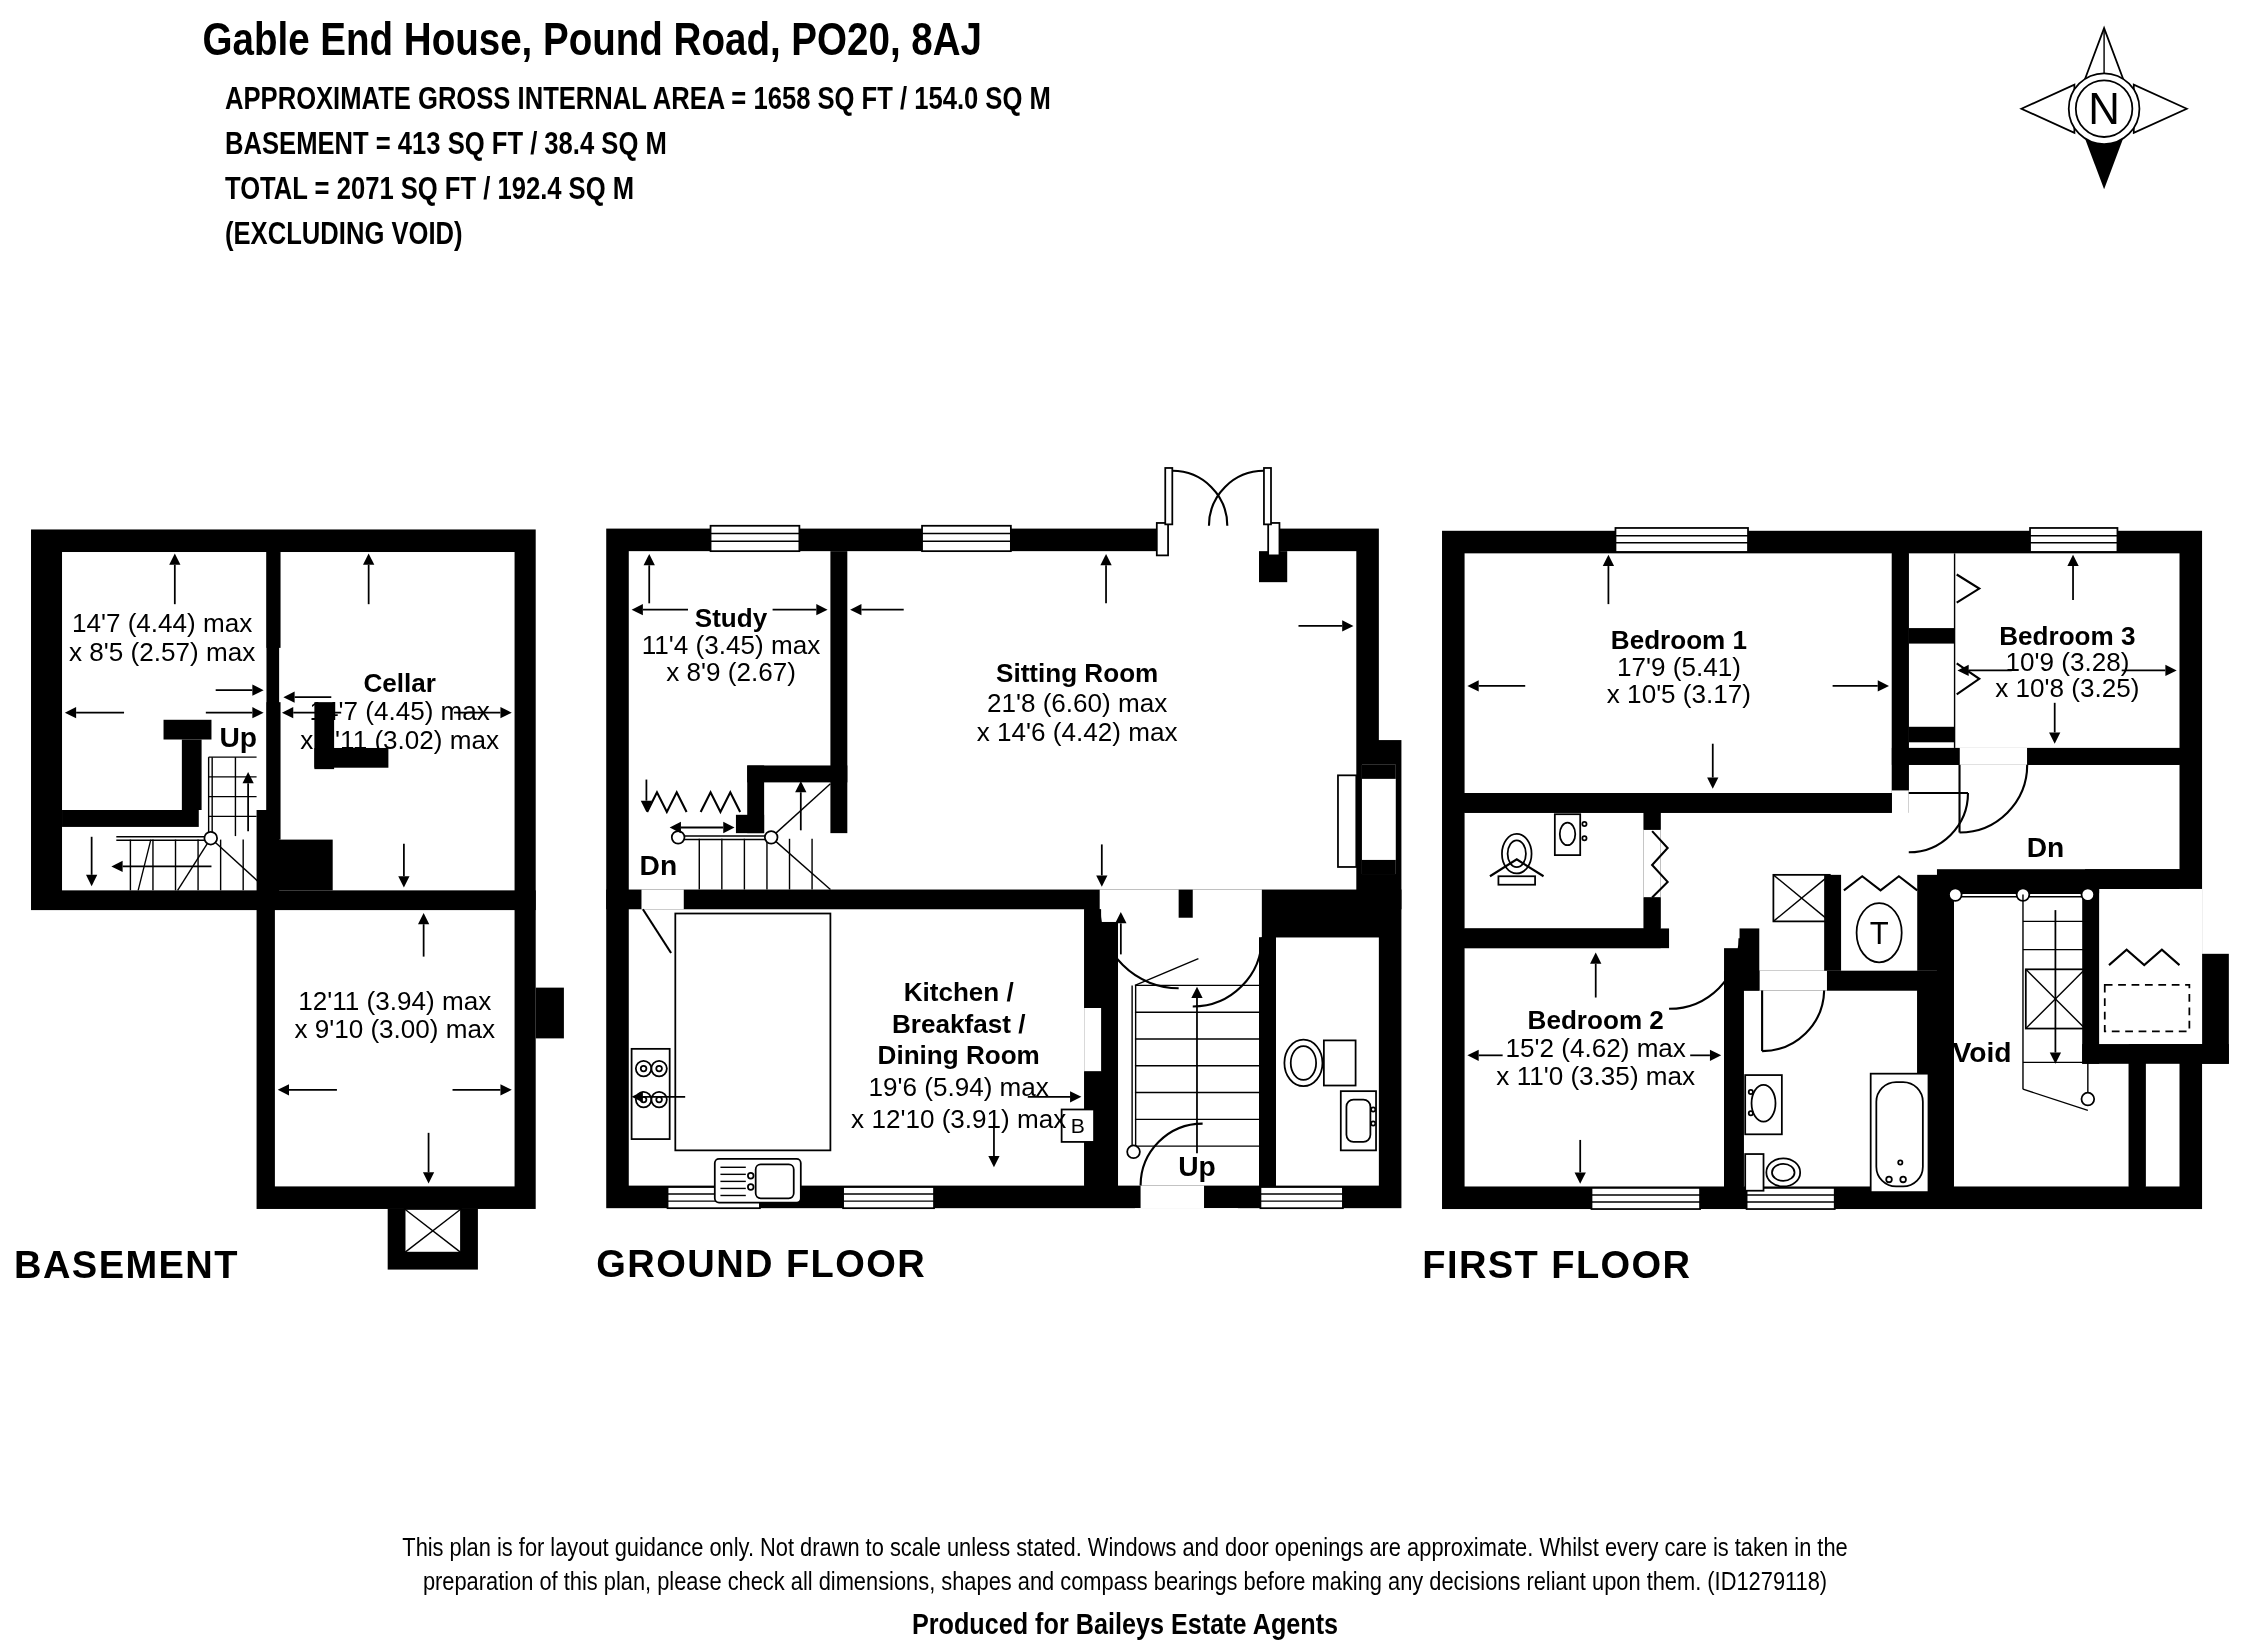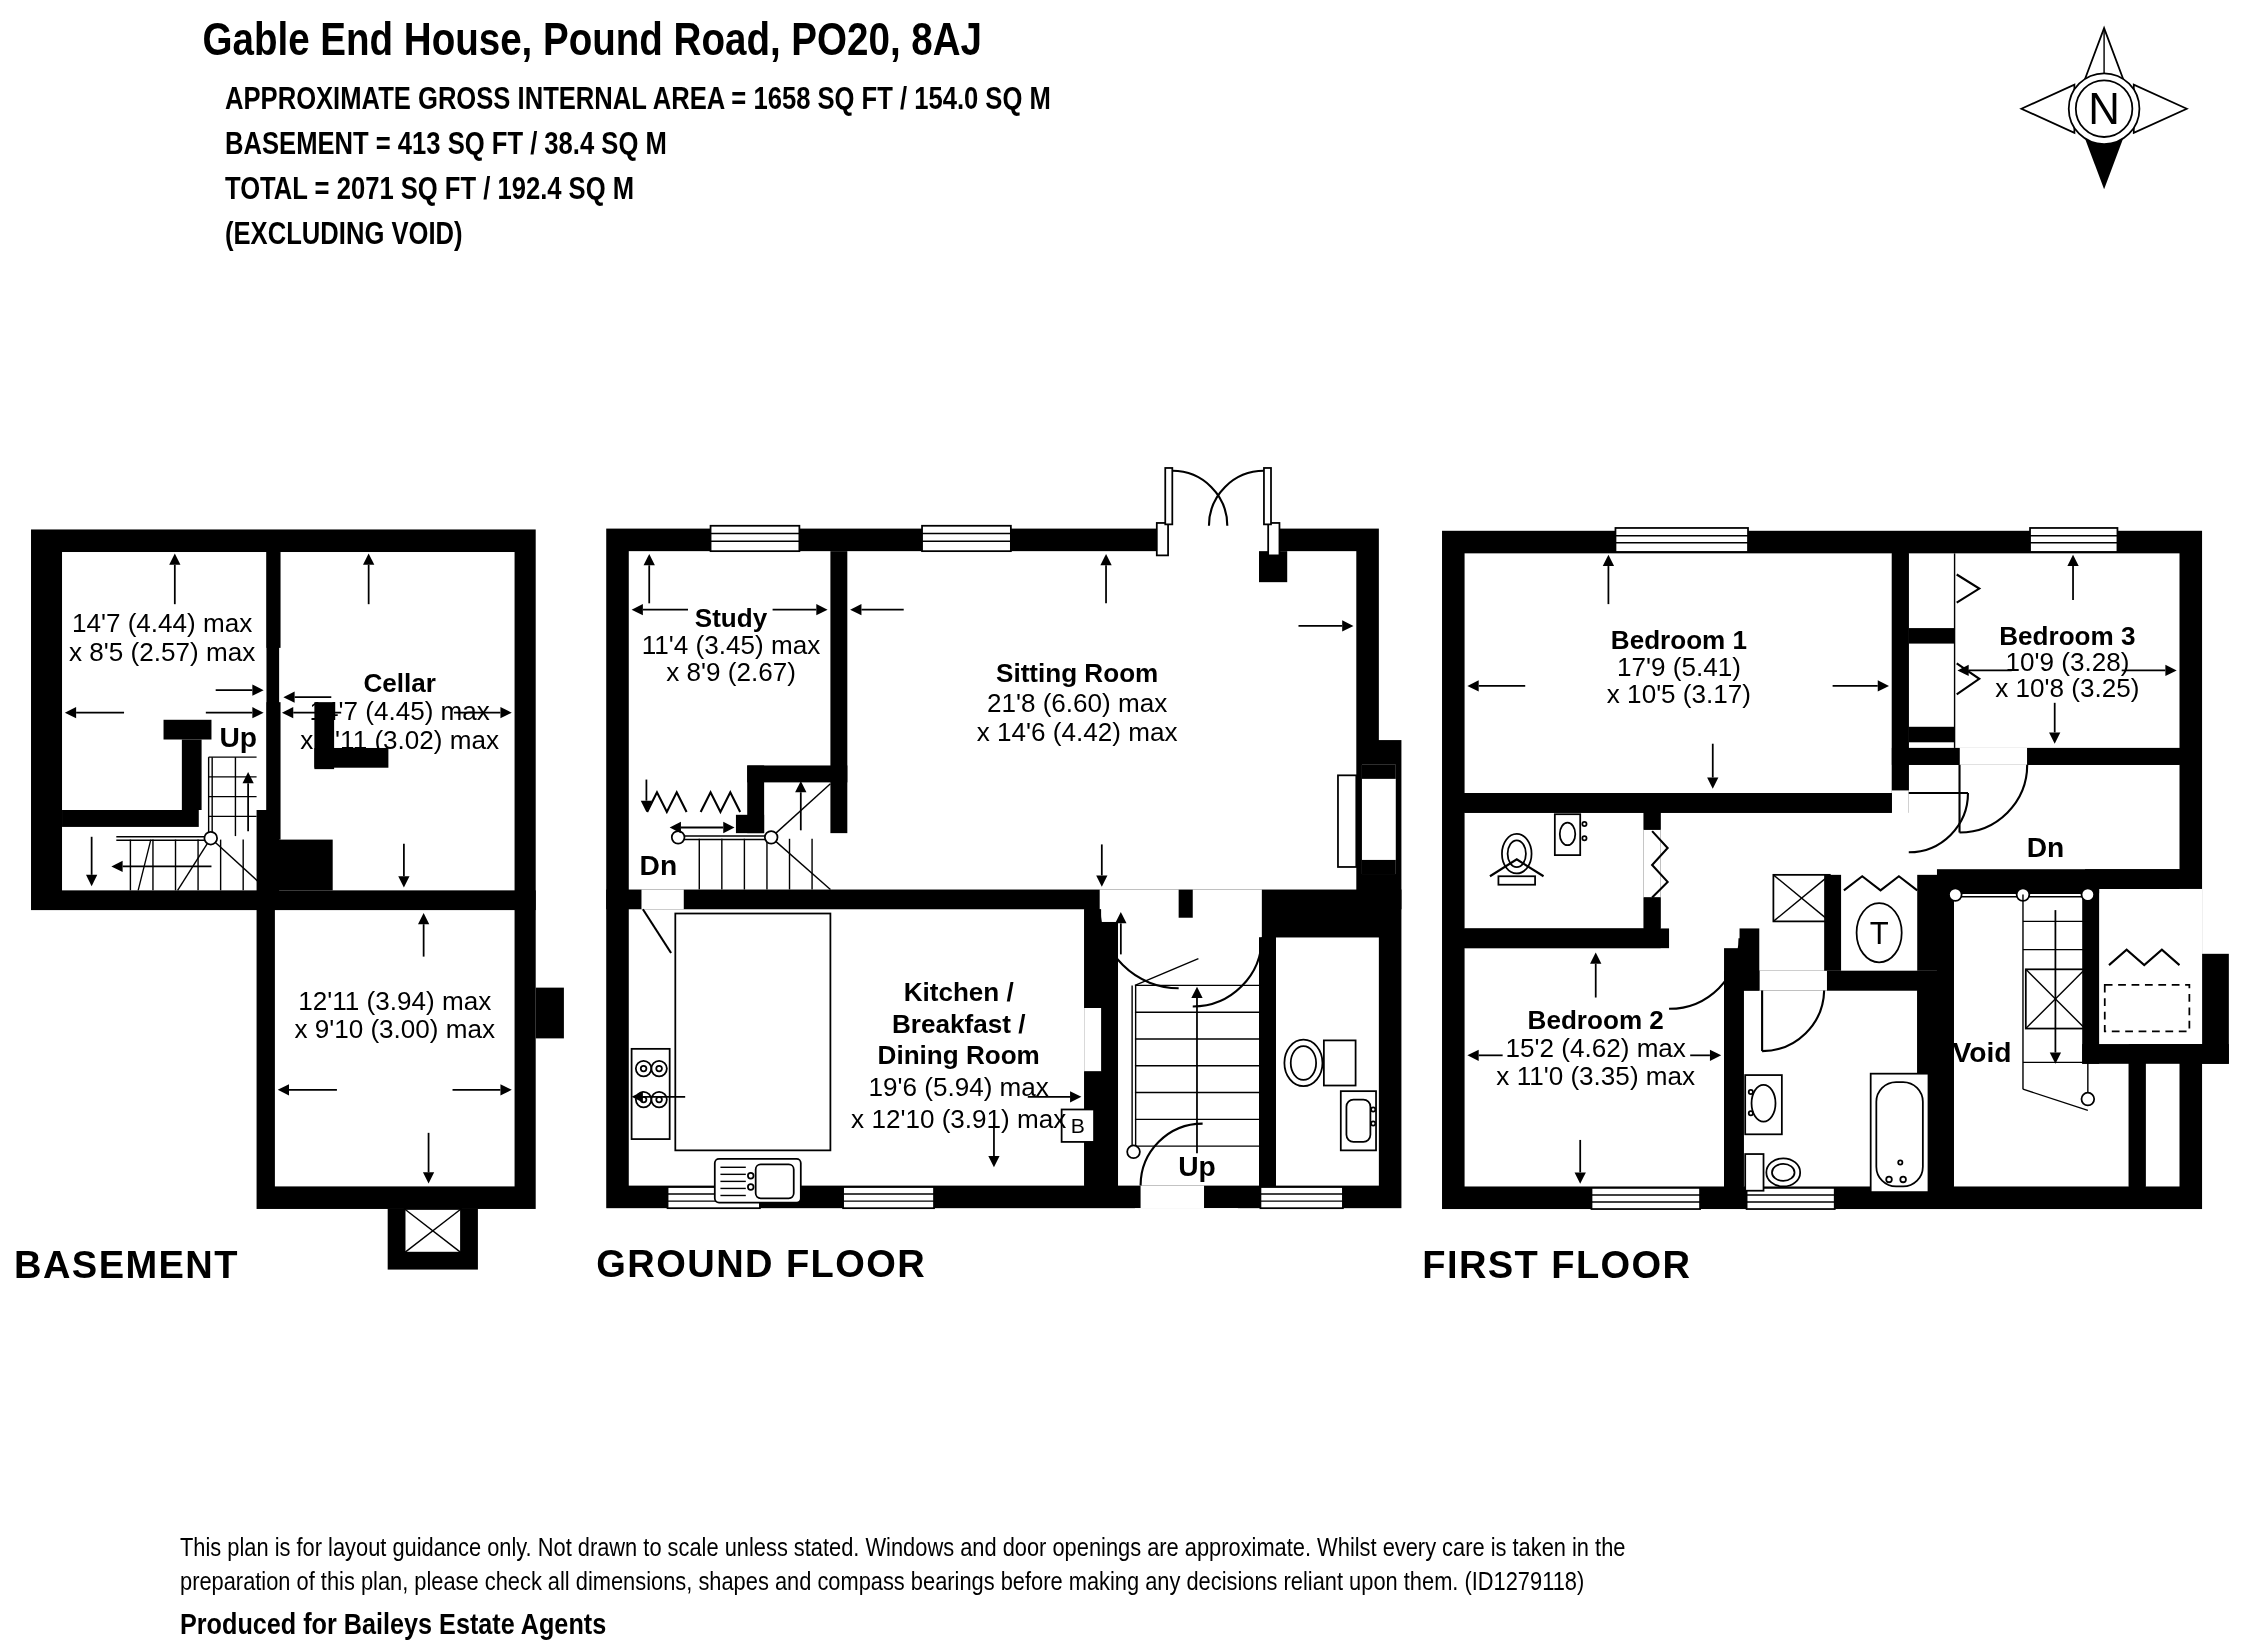--- a/index.html
+++ b/index.html
@@ -1,21 +1,21 @@
 <!DOCTYPE html>
 <html style="font-size:11.3px"><head>
 <meta charset="utf-8">
 <style>
   html,body{margin:0;padding:0}
   body{width:2250px;height:1644px;background:#fff;position:relative;overflow:hidden;
        font-family:"Liberation Sans",sans-serif;color:#000}
   .hdr{position:absolute;top:11.3px;left:0;width:2250px;text-align:left}
   .hdr .title{font-size:47px;font-weight:700;margin:0 0 14px 0;transform:scaleX(.82);transform-origin:50% 50%;white-space:nowrap}
   .hdr .sub{font-size:32px;font-weight:700;margin:7.8px 0;transform:scaleX(.80);transform-origin:50% 50%;white-space:nowrap}
-  .ftr{position:absolute;top:1529px;left:0;width:2250px;}
+  .ftr{position:absolute;top:1529px;left:0;width:2250px;text-align:center}
   .ftr .fline{font-size:26px;font-weight:400;margin:2.8px 0;transform:scaleX(.84);transform-origin:50% 50%;white-space:nowrap}
   .ftr .credit{font-size:30px;font-weight:700;margin-top:10px;transform:scaleX(.84);transform-origin:50% 50%;white-space:nowrap}
   svg{position:absolute}
   .w{fill:#000;stroke:none}
   .wh{fill:#fff;stroke:none}
   .ln{stroke:#000;stroke-width:2;fill:none}
   .ln3{stroke:#000;stroke-width:3;fill:none}
   .fx{stroke:#000;stroke-width:2.5;fill:#fff}
   .fxn{stroke:#000;stroke-width:2.5;fill:none}
   .dash{stroke:#000;stroke-width:2.5;fill:none;stroke-dasharray:11 8}

